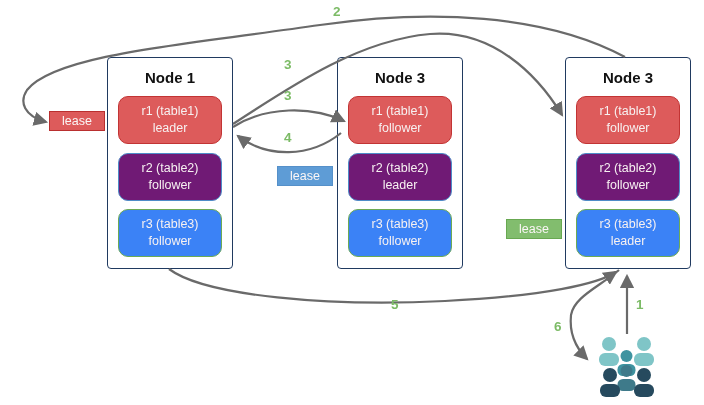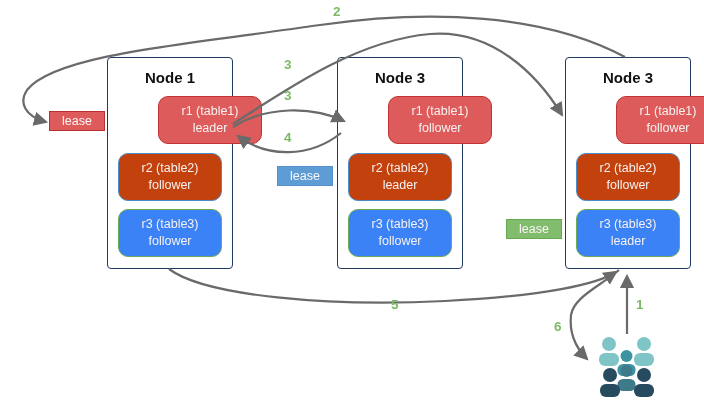--- a/index.html
+++ b/index.html
@@ -9,23 +9,23 @@
 
   .node{position:absolute;top:57px;width:126px;height:212px;background:#fff;
         border:1.6px solid #203A60;border-radius:4px;box-sizing:border-box;z-index:2;}
   .node1{left:107px;} .node2{left:337px;} .node3{left:565px;}
   .node-title{margin-top:11px;text-align:center;font-weight:bold;font-size:15px;color:#111111;}
 
   .replica{position:absolute;left:10px;width:104px;height:48px;border-radius:10px;
            box-sizing:border-box;color:#F7F1F1;text-align:center;font-size:12.5px;line-height:1.35;
            display:flex;flex-direction:column;justify-content:center;border:1.6px solid transparent;}
   .replica.red{background:#DD5B5B;border-color:#C23434;}
-  .replica.blue{background:#c2410c;border-color:#4E8CC8;}
+  .replica.blue{background:#701a75;border-color:#4E8CC8;}
   .replica.green{background:#3b82f6;border-color:#6CAB55;}
-  .rp1{top:38px;margin-left:40px;} .rp2{top:95px;} .rp3{top:151px;}
+  .rp1{top:38px;} .rp2{top:95px;} .rp3{top:151px;}
 
   .lease{position:absolute;z-index:2;font-size:12.5px;color:#FBF6F6;padding:2px 0;width:56px;
          text-align:center;border-radius:0;box-sizing:border-box;border:1.5px solid;}
   .lease.red{left:49px;top:111px;background:#DD5B5B;border-color:#B92F2F;}
   .lease.blue{left:277px;top:166px;background:#5E9CD6;border-color:#5590C9;}
   .lease.green{left:506px;top:219px;background:#82BD6E;border-color:#68A851;}
 
   .step{position:absolute;z-index:4;font-weight:bold;font-size:13.5px;color:#7CBB66;}
   .step-1{left:636px;top:297px;}
   .step-2{left:333px;top:4px;}

